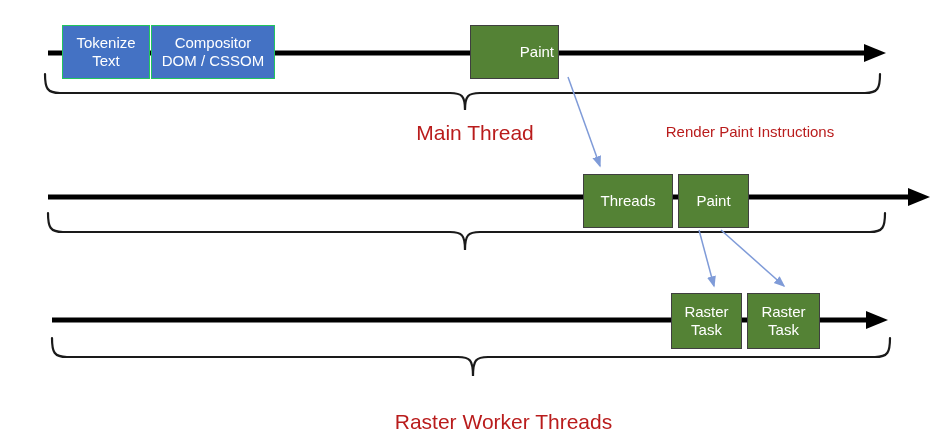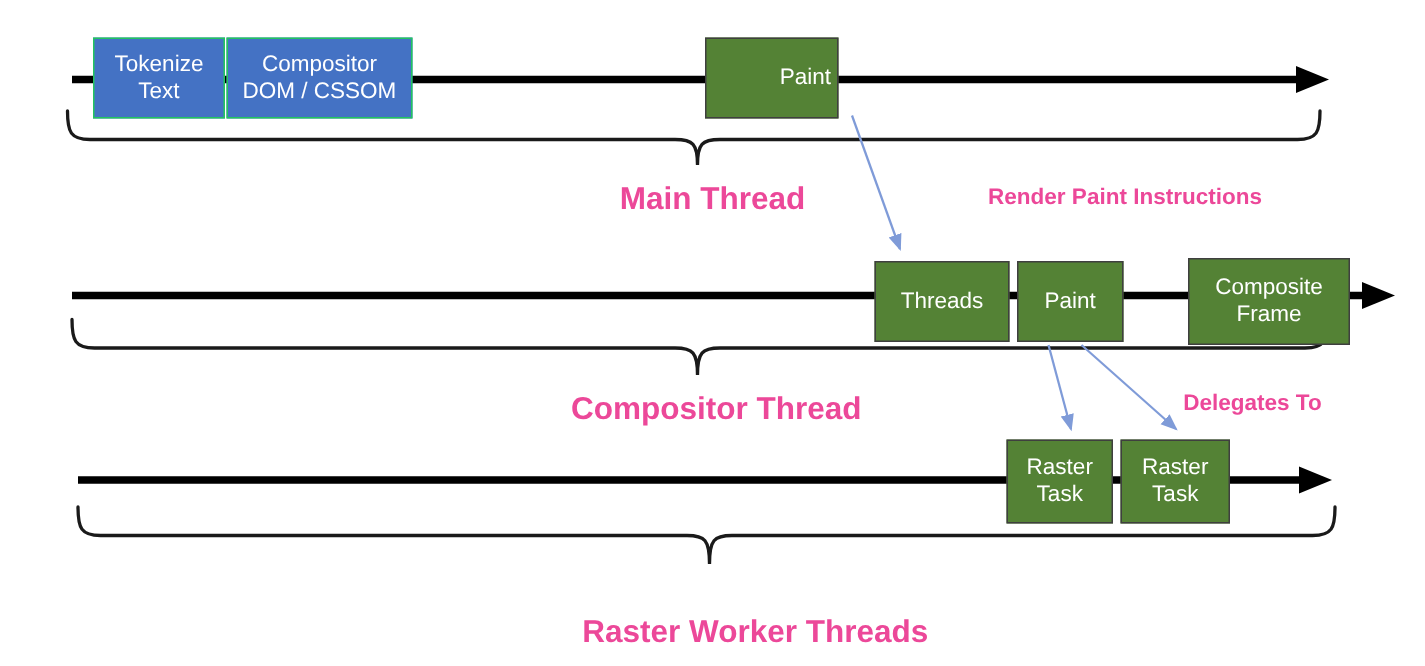--- a/index.html
+++ b/index.html
@@ -10,21 +10,21 @@
   .layer{position:absolute;left:0;top:0;width:950px;height:444px;pointer-events:none;}
   .box{
     position:absolute;display:flex;align-items:center;justify-content:center;
     text-align:center;color:#ffffff;font-size:15px;line-height:1.22;
     padding:2px 4px;box-sizing:border-box;z-index:2;
   }
   .blue{background:#4472C4;border:1px solid #22c55e;}
   .purple{background:#7030A0;border:1px solid #f2f2f2;}
   .green{background:#548235;border:1.5px solid #3f3f3f;}
   .lbl{
-    position:absolute;color:#ec4899;text-align:center;z-index:3;font-weight:bold;
+    position:absolute;color:#b91c1c;text-align:center;z-index:3;
   }
   .lbl-big{font-size:21px;}
   .lbl-small{font-size:15px;}
   
   .b-tokenize{left:62px;top:25px;width:88px;height:54px;}
   .b-dom{left:151px;top:25px;width:124px;height:54px;}
   .b-rendertree{left:280px;top:25px;width:115px;height:54px;}
   .b-layout{left:401px;top:25px;width:64px;height:54px;}
   .b-paint{left:470px;top:25px;width:89px;height:54px;justify-content:flex-end;}
   
@@ -86,30 +86,25 @@
   <div class="box green b-paint">
     <span>Paint</span>
   </div>
 
   <div class="box green b-layerize">
     <span>Threads</span>
   </div>
   <div class="box green b-raster">
     <span>Paint</span>
   </div>
-  <div class="box green b-composite">
-    <span>Composite Frame</span>
-  </div>
 
   <div class="box green b-task1">
     <span>Raster Task</span>
   </div>
   <div class="box green b-task2">
     <span>Raster Task</span>
   </div>
 
   <div class="lbl lbl-big l-main">Main Thread</div>
   <div class="lbl lbl-small l-commit">Render Paint Instructions</div>
-  <div class="lbl lbl-big l-compositor">Compositor Thread</div>
-  <div class="lbl lbl-small l-delegates">Delegates To</div>
   <div class="lbl lbl-big l-rworker">Raster Worker Threads</div>
 
 </div>
 
 </body></html>

